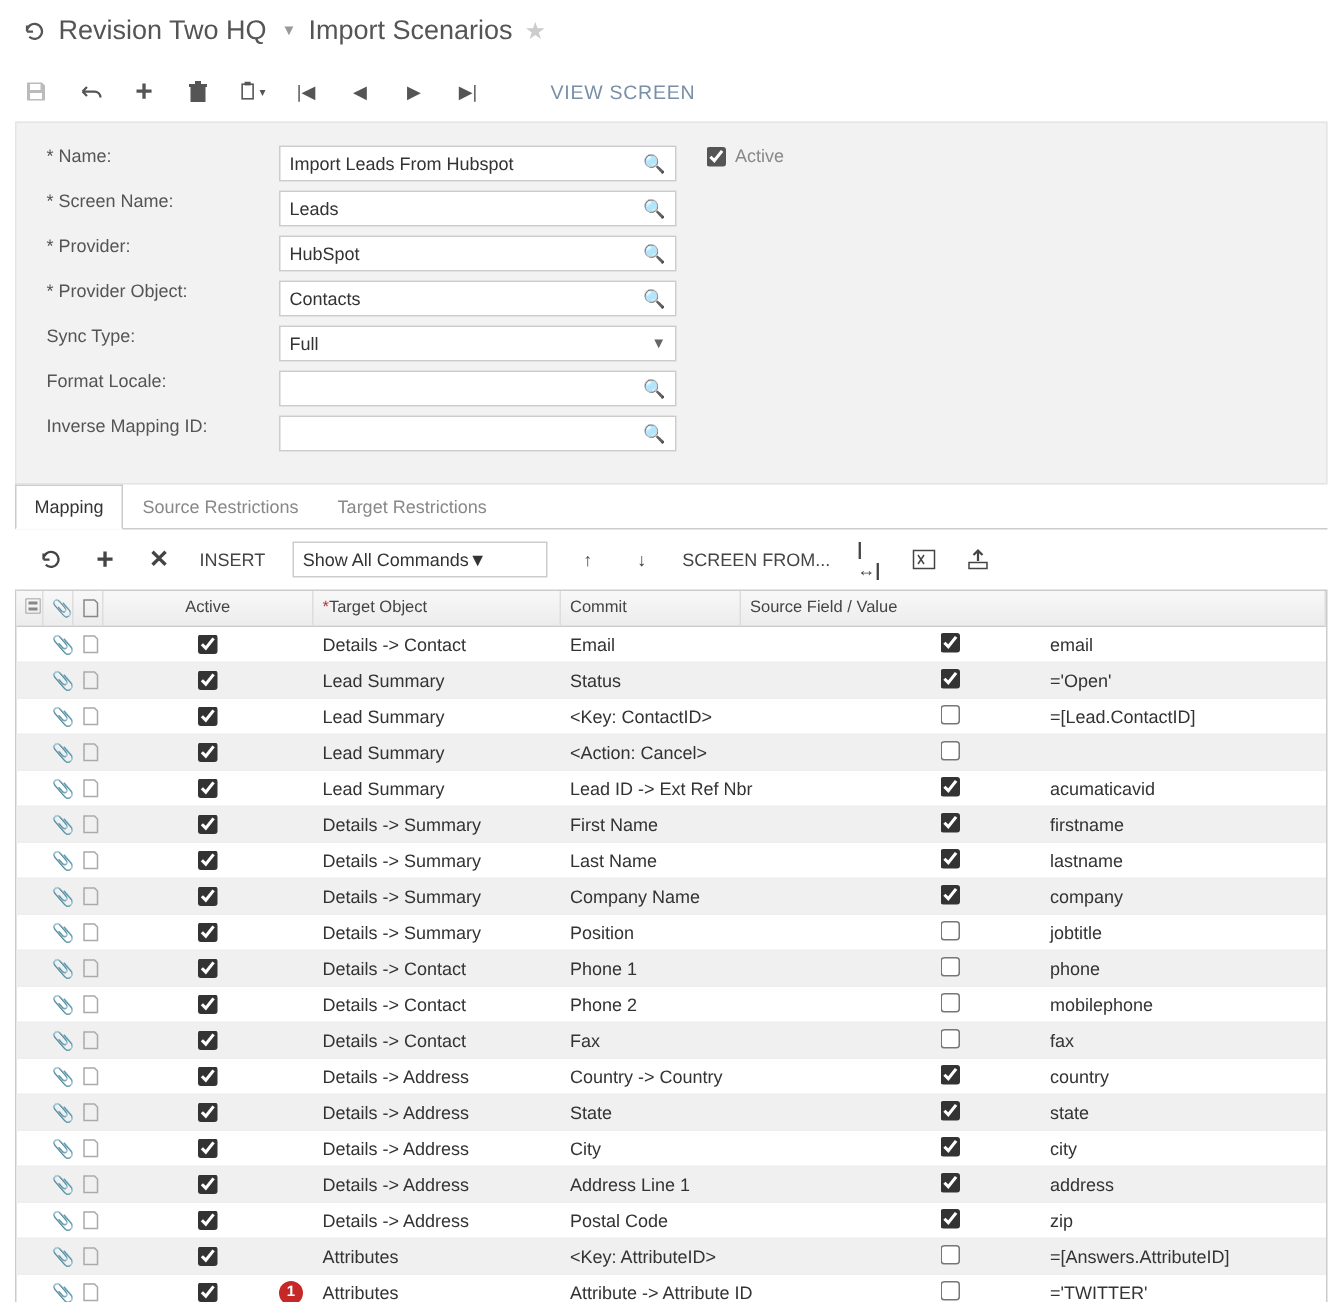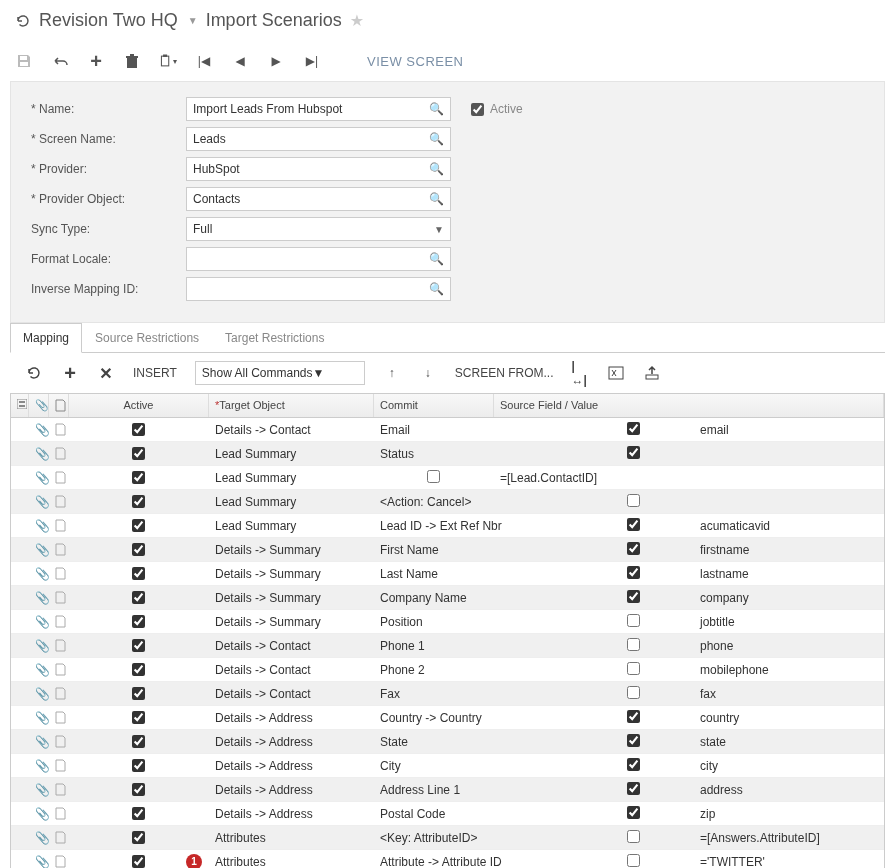--- a/index.html
+++ b/index.html
@@ -6,21 +6,21 @@
 body{font-family:Arial,Helvetica,sans-serif;font-size:12px;color:#333;background:#fff;width:895px}
 .header{display:flex;align-items:center;padding:10px 15px;gap:8px}
 .header .title1{font-size:18px;color:#555}
 .header .title2{font-size:18px;color:#555}
 .star{color:#ccc;font-size:16px}
 .drop-arrow{color:#999;font-size:10px;margin-left:2px}
 .toolbar{display:flex;align-items:center;padding:8px 15px;gap:18px;height:40px}
 .toolbar .ico{width:18px;height:18px;display:flex;align-items:center;justify-content:center;color:#555;cursor:pointer}
 .view-link{color:#7a8fa6;font-size:13px;letter-spacing:.5px}
 .form-area{background:#f2f2f2;border:1px solid #e4e4e4;margin:0 10px;padding:15px 10px}
-.form-row{display:flex;align-items:center;margin-bottom:6px}
+.form-row{display:flex;align-items:flex-start;margin-bottom:6px}
 .form-label{width:165px;color:#555;padding-left:10px}
 .req::before{content:"* ";color:#555}
 .form-input{width:265px;height:24px;background:#fff;border:1px solid #ccc;display:flex;align-items:center;padding:0 6px;position:relative;color:#333}
 .form-input .srch{position:absolute;right:6px;color:#666;font-size:12px}
 .form-input .dd{position:absolute;right:6px;color:#666;font-size:10px}
 .active-chk{margin-left:20px;display:flex;align-items:center;gap:6px;color:#888}
 .active-chk input{accent-color:#555}
 .tabs{display:flex;border-bottom:1px solid #ccc;margin:0 10px;}
 .tab{padding:7px 12px;color:#888;cursor:pointer;border:1px solid transparent;margin-bottom:-1px}
 .tab.active{background:#fff;border:1px solid #ccc;border-bottom:1px solid #fff;color:#333}
@@ -239,33 +239,35 @@
           <svg width="11" height="13" viewBox="0 0 11 13">
             <path fill="none" stroke="#aaa" d="M1 1h7l2 2v9H1z"></path>
           </svg>
         </div>
         <div class="gc-active">
           <input type="checkbox" checked="" style="">
         </div>
         <div class="gc-target">Lead Summary</div>
         <div class="gc-field">Status</div>
         <div class="gc-commit"><input type="checkbox" checked="" style=""></div>
+        <div class="gc-source">='Open'</div>
       </div>
       <div class="grow">
         <div class="gc-sel"></div>
         <div class="gc-clip">📎</div>
         <div class="gc-note">
           <svg width="11" height="13" viewBox="0 0 11 13">
             <path fill="none" stroke="#aaa" d="M1 1h7l2 2v9H1z"></path>
           </svg>
         </div>
         <div class="gc-active">
           <input type="checkbox" checked="" style="">
         </div>
         <div class="gc-target">Lead Summary</div>
+        <div class="gc-field">&lt;Key: ContactID&gt;</div>
         <div class="gc-commit"><input type="checkbox" style=""></div>
         <div class="gc-source">=[Lead.ContactID]</div>
       </div>
       <div class="grow">
         <div class="gc-sel"></div>
         <div class="gc-clip">📎</div>
         <div class="gc-note">
           <svg width="11" height="13" viewBox="0 0 11 13">
             <path fill="none" stroke="#aaa" d="M1 1h7l2 2v9H1z"></path>
           </svg>

